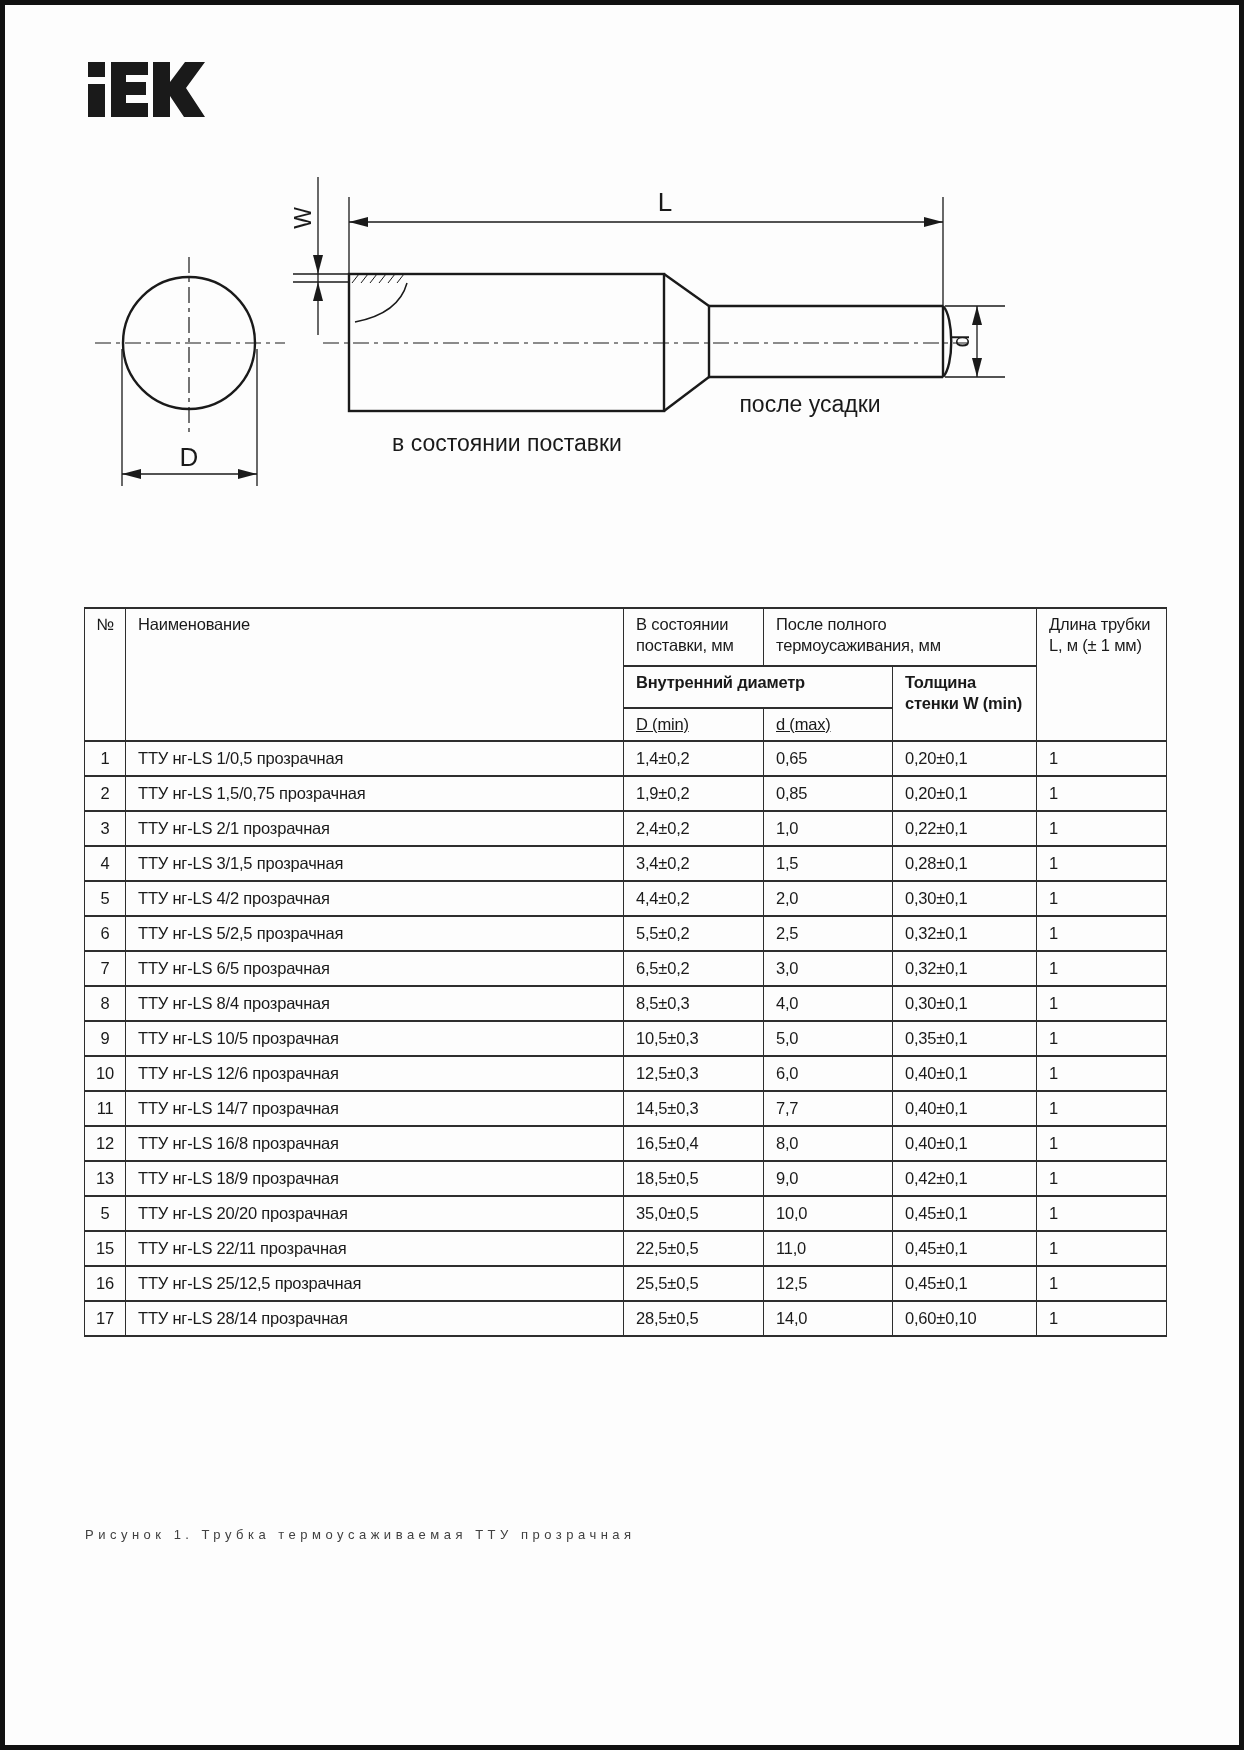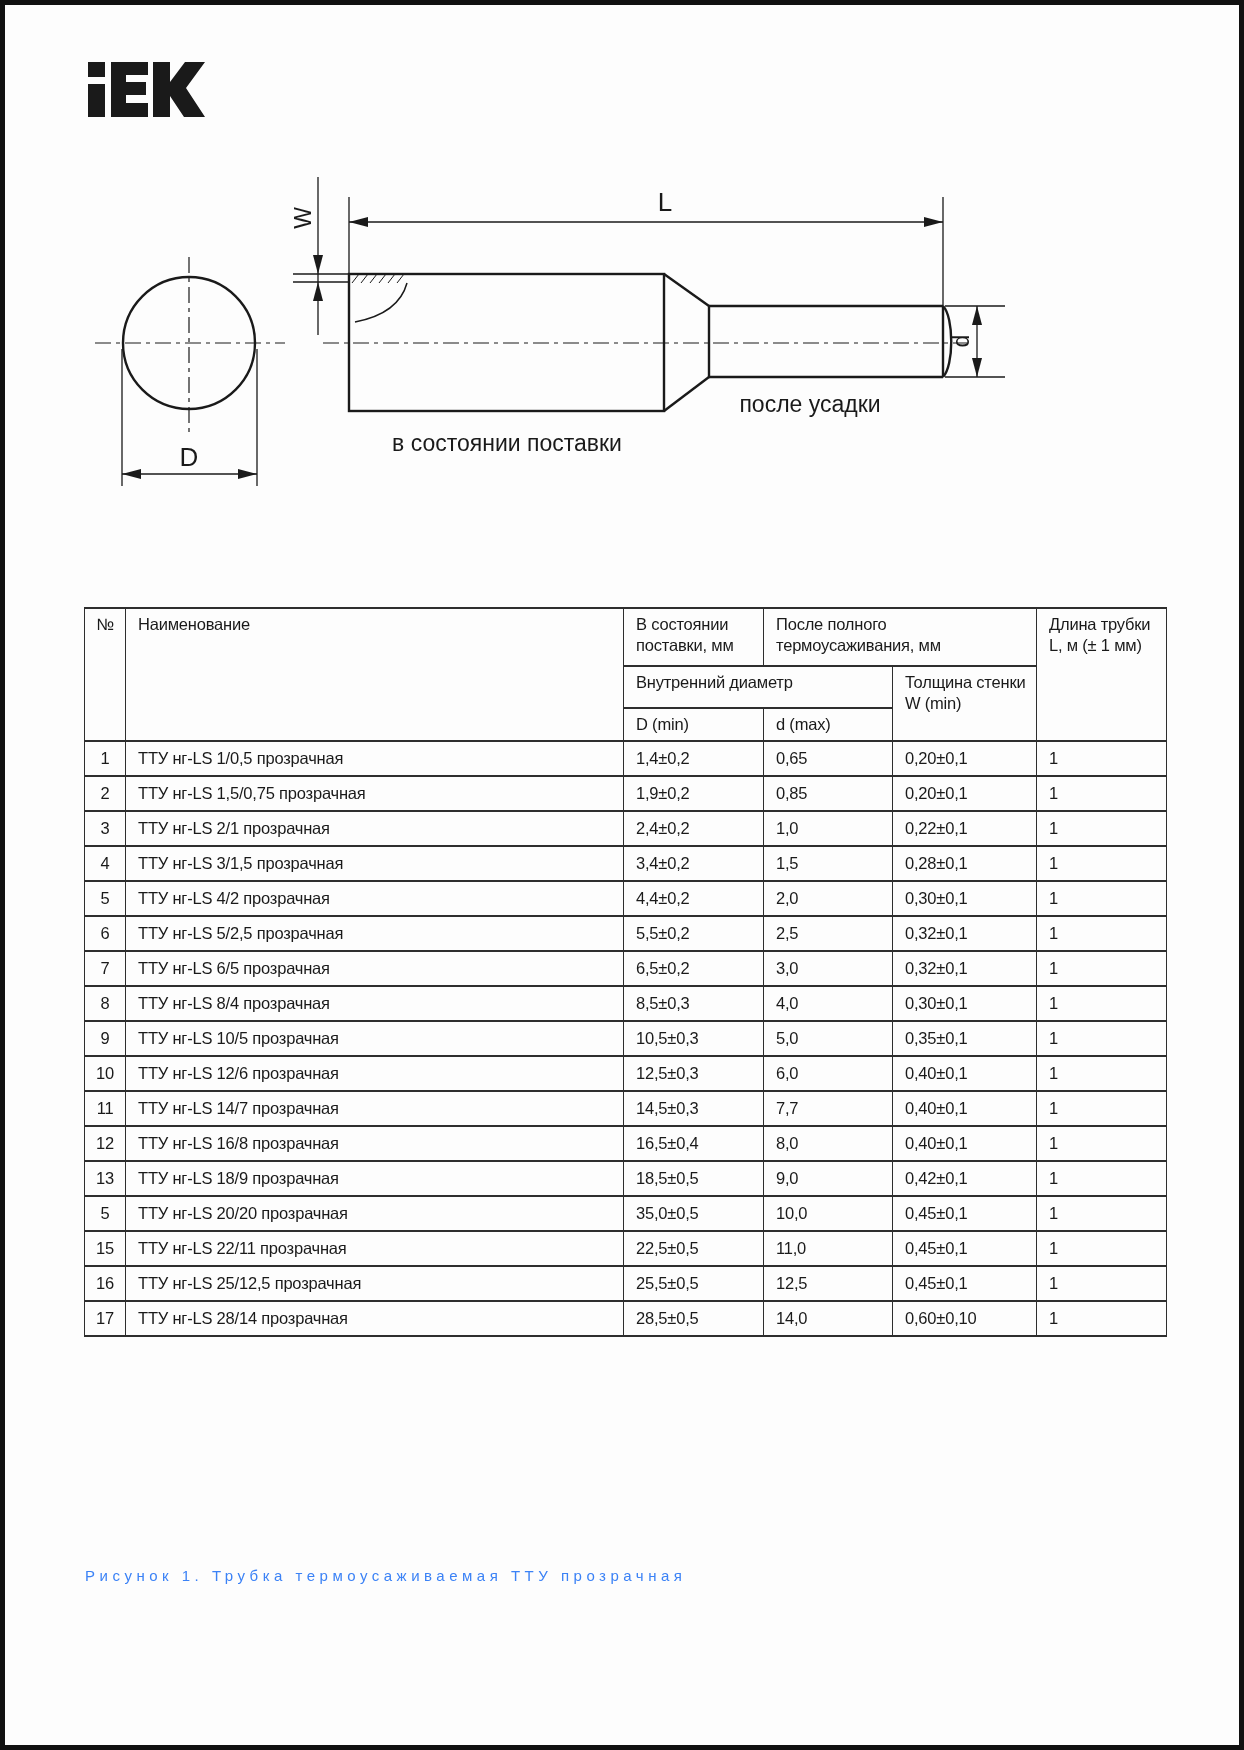--- a/index.html
+++ b/index.html
@@ -33,34 +33,33 @@
     border-top-width: 2px;
     border-bottom-width: 2px;
     font-weight: normal;
     text-align: left;
     padding: 5px 8px 5px 12px;
     line-height: 1.25;
     background: transparent;
   }
   table.spec thead th { vertical-align: top; }
   table.spec th.row1 { height: 58px; }
-  table.spec th.row2 { height: 42px; }
-  table.spec th.row3 { height: 18px; }
+  table.spec th.row2 { height: 42px; font-weight: bold; }
+  table.spec th.row3 { height: 18px; text-decoration: underline; }
   table.spec td { height: 35px; vertical-align: middle; }
   table.spec .c-num { text-align: center; padding-left: 2px; padding-right: 2px; }
 
   .caption {
     position: absolute;
     left: 80px;
     top: 1522px;
-    font-size: 15px;
+    font-size: 13px;
     letter-spacing: 4.5px;
-    color: #3b82f6;
+    color: #404040;
     white-space: nowrap;
-    margin-top: 40px;
   }
 </style>
 </head>
 <body>
 
 <div class="page">
 
   <svg class="logo-svg" width="120" height="60" viewBox="0 0 120 60" aria-hidden="true">
     <g fill="#1a1a1a">
       <rect x="1" y="1" width="17" height="15"></rect>

